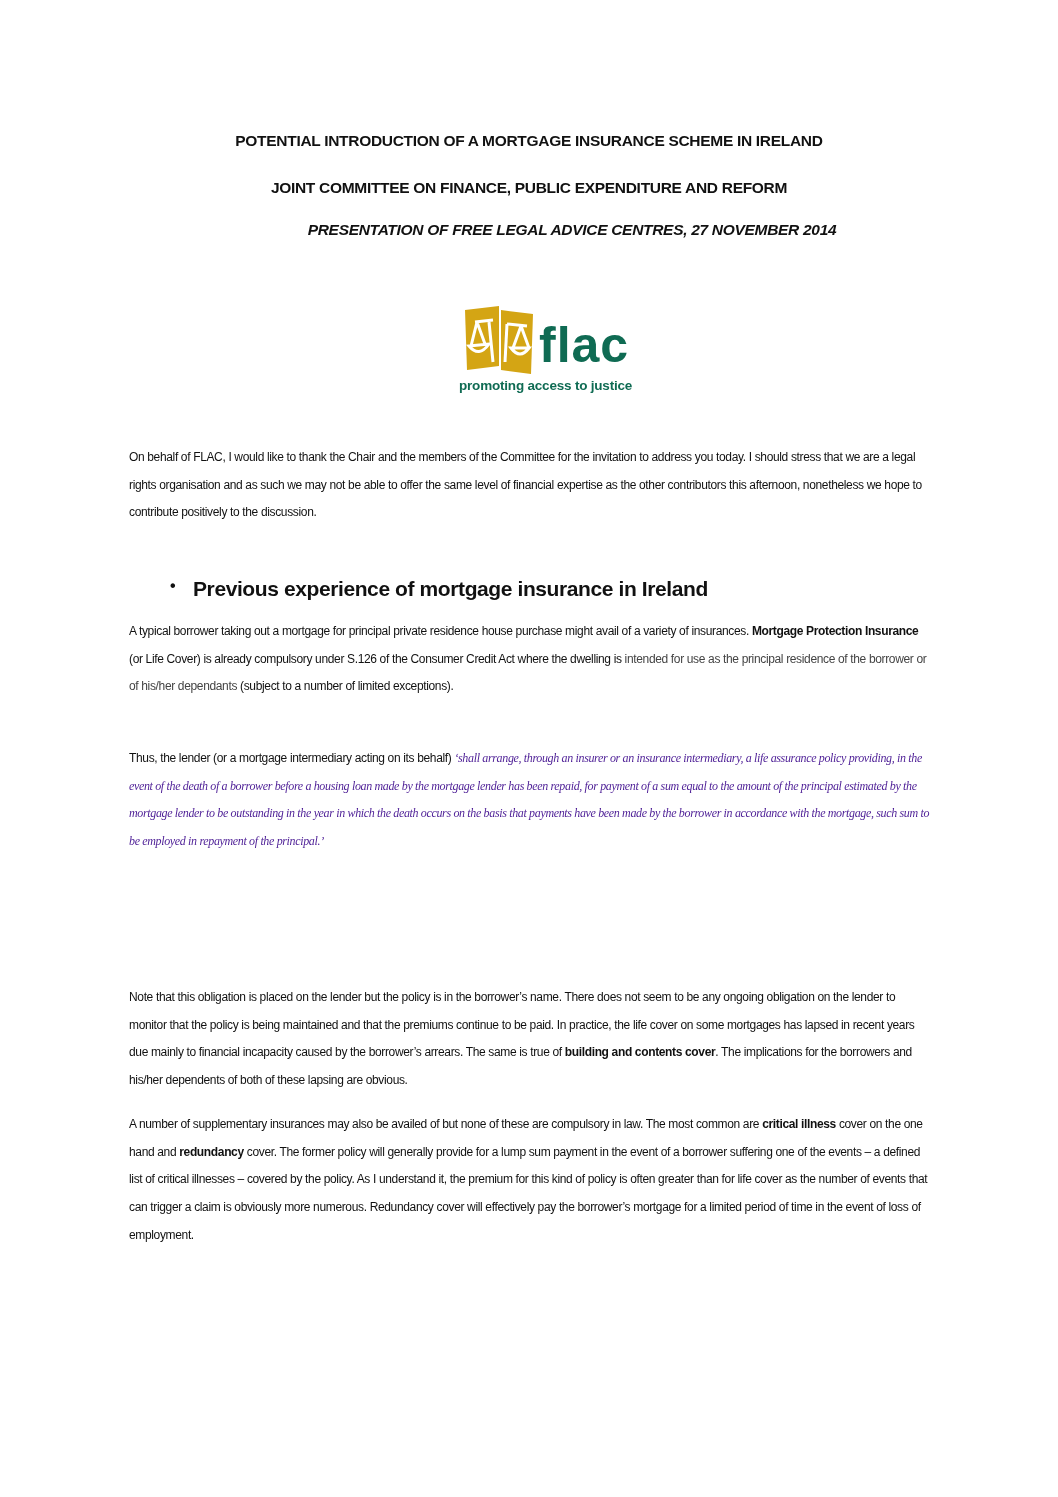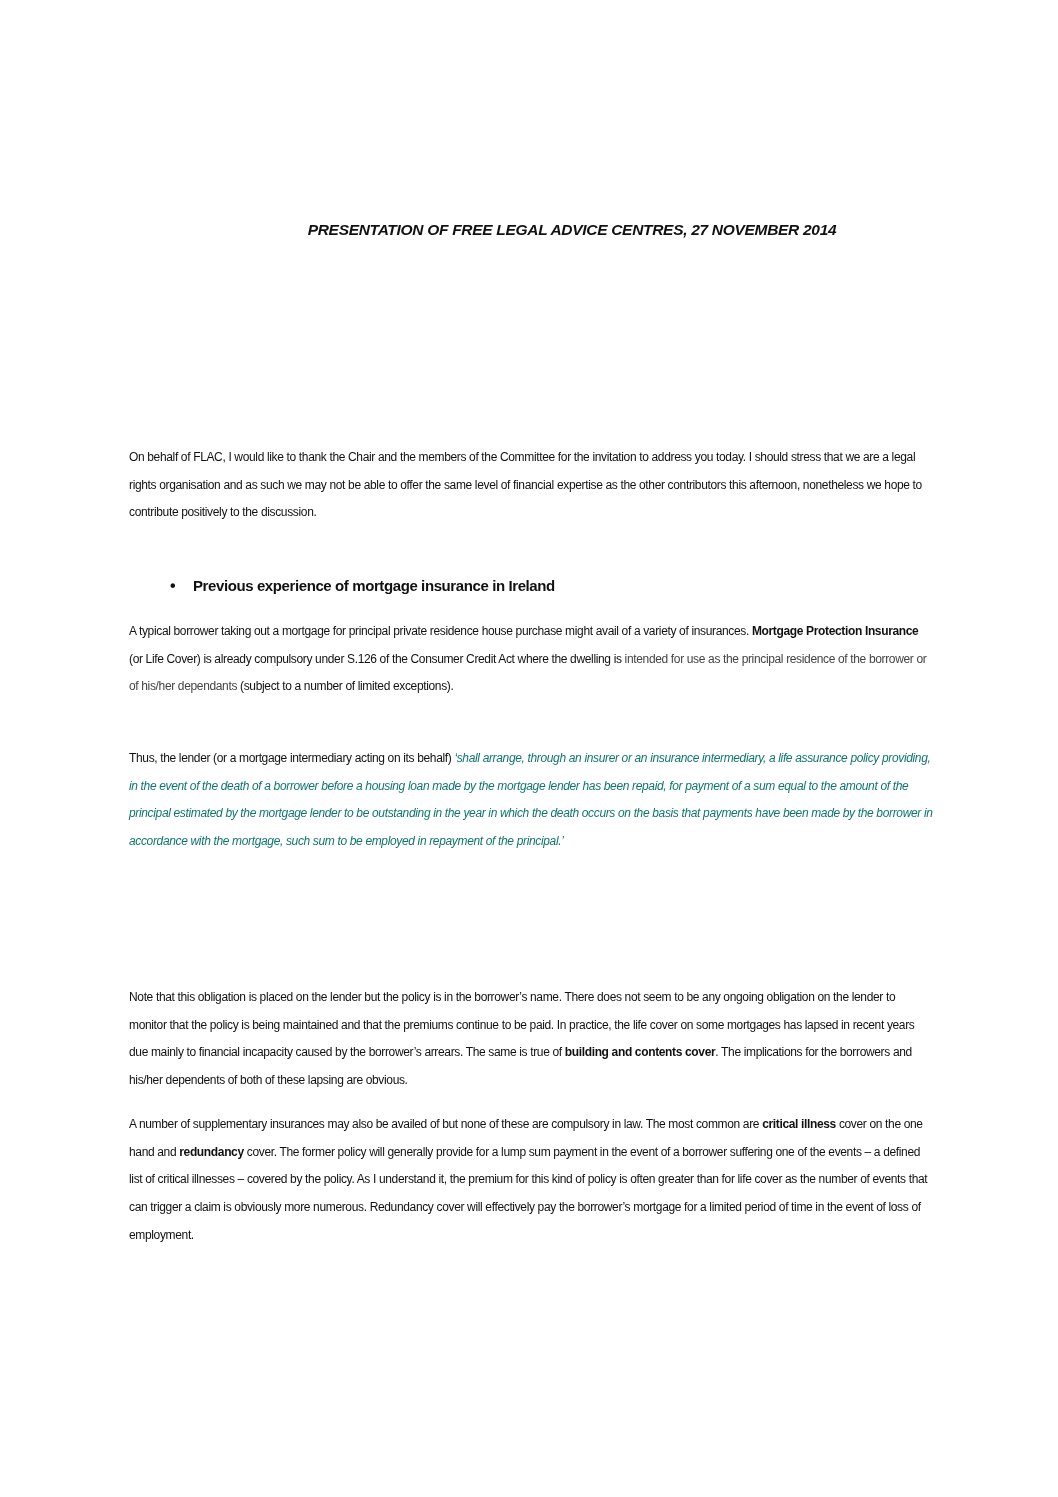--- a/index.html
+++ b/index.html
@@ -12,31 +12,45 @@
   .logo { position: absolute; left: 463px; top: 304px; width: 180px; height: 96px; }
   .logo .mark { position: absolute; left: 0; top: 0; width: 72px; height: 72px; }
   .logo .word { position: absolute; left: 76px; top: 12px; font-size: 50px; font-weight: bold;
                 color: #0f6b53; letter-spacing: 1px; line-height: 58px; }
   .logo .tag { position: absolute; left: -4px; top: 74px; font-size: 13.5px; font-weight: bold;
                color: #0f6b53; white-space: nowrap; letter-spacing: -0.2px; }
   .para { position: absolute; left: 129px; width: 805px; font-size: 12px; line-height: 27.7px;
           letter-spacing: -0.35px; color: #111; }
   .para b { font-weight: bold; }
   .para .light { color: #444; margin-top: 20px; }
-  .para .it { font-style: italic; color: #0f766e; }
+  .para .it { font-style: italic; color: #4c1d95; font-family: Liberation Serif, serif; }
   .bullet { position: absolute; left: 170px; font-size: 16px; font-weight: bold; }
-  .bullet-text { position: absolute; left: 193px; font-size: 15px; font-weight: bold; letter-spacing: -0.4px; }
+  .bullet-text { position: absolute; left: 193px; font-size: 21px; font-weight: bold; letter-spacing: -0.4px; }
 </style>
 </head>
 <body>
 
 <div class="page">
 
+  <div class="hdr" style="top:132px;">POTENTIAL INTRODUCTION OF A MORTGAGE INSURANCE SCHEME IN IRELAND</div>
+  <div class="hdr" style="top:179px;">JOINT COMMITTEE ON FINANCE, PUBLIC EXPENDITURE AND REFORM</div>
   <div class="hdr i" style="top:221px;">PRESENTATION OF FREE LEGAL ADVICE CENTRES, 27 NOVEMBER 2014</div>
 
+  <div class="logo">
+    <svg class="mark" viewBox="0 0 72 72">
+      <polygon points="2,6 36,2 36,62 4,66" fill="#d4a514"></polygon>
+      <polygon points="38,6 70,10 68,70 38,66" fill="#d4a514"></polygon>
+      <path d="M12,18 L30,16 M14,18 L8,42 M14,18 L22,40 M6,42 Q16,54 26,40 Z" stroke="#fff" stroke-width="3" fill="none"></path>
+      <path d="M26,18 L30,58" stroke="#fff" stroke-width="3" fill="none"></path>
+      <path d="M44,20 L64,22 M58,22 L50,44 M58,22 L66,44 M48,44 Q57,56 66,44 Z" stroke="#fff" stroke-width="3" fill="none"></path>
+      <path d="M44,20 L42,58" stroke="#fff" stroke-width="3" fill="none"></path>
+    </svg>
+    <div class="word">flac</div>
+    <div class="tag">promoting access to justice</div>
+  </div>
 
   <div class="para" style="top:444px;">On behalf of FLAC, I would like to thank the Chair and the members of the Committee for the invitation to address you today. I should stress that we are a legal rights organisation and as such we may not be able to offer the same level of financial expertise as the other contributors this afternoon, nonetheless we hope to contribute positively to the discussion.</div>
 
   <span class="bullet" style="top:577px;">•</span>
   <span class="bullet-text" style="top:577px;">Previous experience of mortgage insurance in Ireland</span>
 
   <div class="para" style="top:618px;">
     <span>A typical borrower taking out a mortgage for principal private residence house purchase might avail of a variety of insurances. </span><b>Mortgage Protection Insurance</b><span> (or Life Cover) is already compulsory under S.126 of the Consumer Credit Act where the dwelling is </span><span class="light">intended for use as the principal residence of the borrower or of his/her  dependants</span><span> (subject to a number of limited exceptions).</span>
   </div>
 

